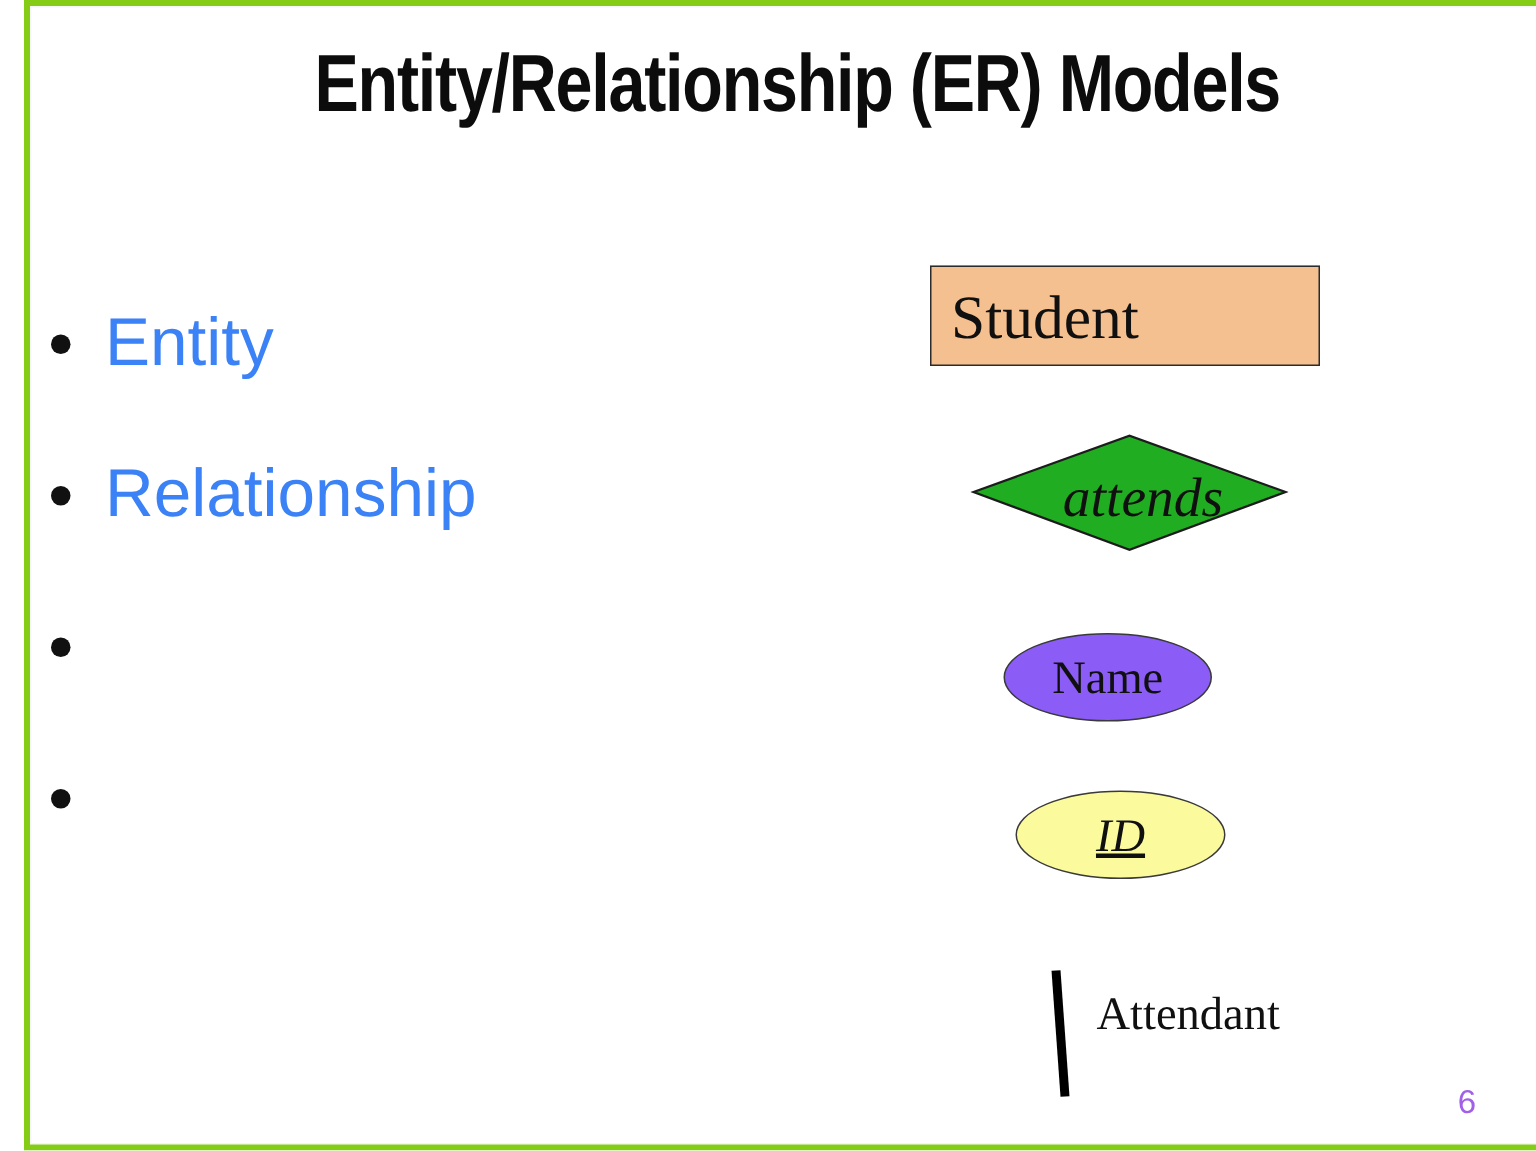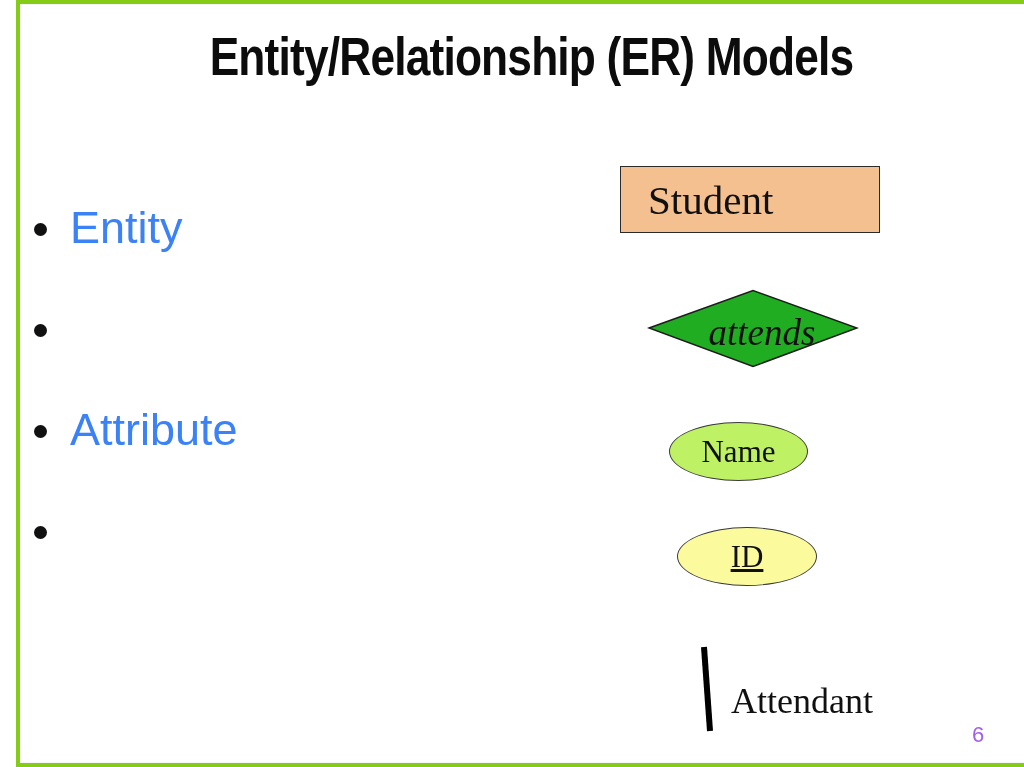--- a/index.html
+++ b/index.html
@@ -43,50 +43,50 @@
   }
   .bullet-label {
     font-size: 45px; color: #3b82f6; line-height: 1;
     letter-spacing: 0px;
   }
 
   
   .shape-label { font-family: "Liberation Serif", serif; color: #101010; }
 
   .entity-rect {
-    position: absolute; left: 600px; top: 162px;
+    position: absolute; left: 600px; top: 173px;
     width: 260px; height: 67px;
     border: 1px solid #2b2b2b;
     display: flex; align-items: center;
-    padding-left: 27px;
+    padding-left: 13px;
     font-size: 41px;
   }
 
   .diamond-wrap { position: absolute; left: 627px; top: 285px; width: 212px; height: 79px; }
   .diamond-wrap svg { position: absolute; left: 0; top: 0; }
   .diamond-label {
     position: absolute; left: 0; top: 0; width: 212px; height: 79px;
     display: flex; align-items: center; justify-content: center;
     font-size: 37px; padding-left: 18px; padding-top: 7px; font-style: italic;
   }
 
   .ellipse {
     position: absolute;
     border: 1px solid #3a3a3a; border-radius: 50%;
     display: flex; align-items: center; justify-content: center;
     font-size: 31px;
   }
   .ellipse-name { left: 649px; top: 418px; width: 139px; height: 59px; }
-  .ellipse-id   { left: 657px; top: 523px; width: 140px; height: 59px; }
+  .ellipse-id   { left: 657px; top: 523px; width: 140px; height: 59px; font-style: italic; }
   .underlined { text-decoration: underline; }
 
   .role-line { position: absolute; left: 677px; top: 640px; width: 20px; height: 90px; }
   .role-label {
-    position: absolute; left: 711px; top: 679px;
-    font-size: 36px; line-height: 36px;
+    position: absolute; left: 711px; top: 654px;
+    font-size: 31px; line-height: 36px;
   }
 
   .page-number {
     position: absolute; left: 944px; top: 718px; width: 28px;
     text-align: center;
     font-size: 22px; line-height: 26px;
   }
 </style>
 </head>
 <body>
@@ -97,40 +97,40 @@
     <div class="title">Entity/Relationship (ER) Models</div>
   </div>
 
   <ul class="bullets">
     <li>
       <span class="dot"></span>
       <span class="bullet-label">Entity</span>
     </li>
     <li>
       <span class="dot"></span>
+      <span class="bullet-label">Relationship</span>
     </li>
     <li>
       <span class="dot"></span>
-      <span class="bullet-label">Attribute</span>
     </li>
     <li>
       <span class="dot"></span>
     </li>
   </ul>
 
   <div class="entity-rect shape-label" style="background-color: rgb(245, 192, 143);">Student</div>
 
   <div class="diamond-wrap">
     <svg width="212" height="79" viewBox="0 0 212 79">
       <polygon points="2,39 106,1.5 210,39 106,77.5" stroke="#1c1c1c" stroke-width="1.5" fill="#21AD21"></polygon>
     </svg>
     <div class="diamond-label shape-label">attends</div>
   </div>
 
-  <div class="ellipse ellipse-name shape-label" style="background-color: #bef264;">
+  <div class="ellipse ellipse-name shape-label" style="background-color: #8b5cf6;">
     <span>Name</span>
   </div>
 
   <div class="ellipse ellipse-id shape-label" style="background-color: rgb(251, 251, 158);">
     <span class="underlined">ID</span>
   </div>
 
   <svg class="role-line" width="20" height="90" viewBox="0 0 20 90">
     <line x1="7" y1="3" x2="13" y2="87" stroke="#000000" stroke-width="6"></line>
   </svg>

